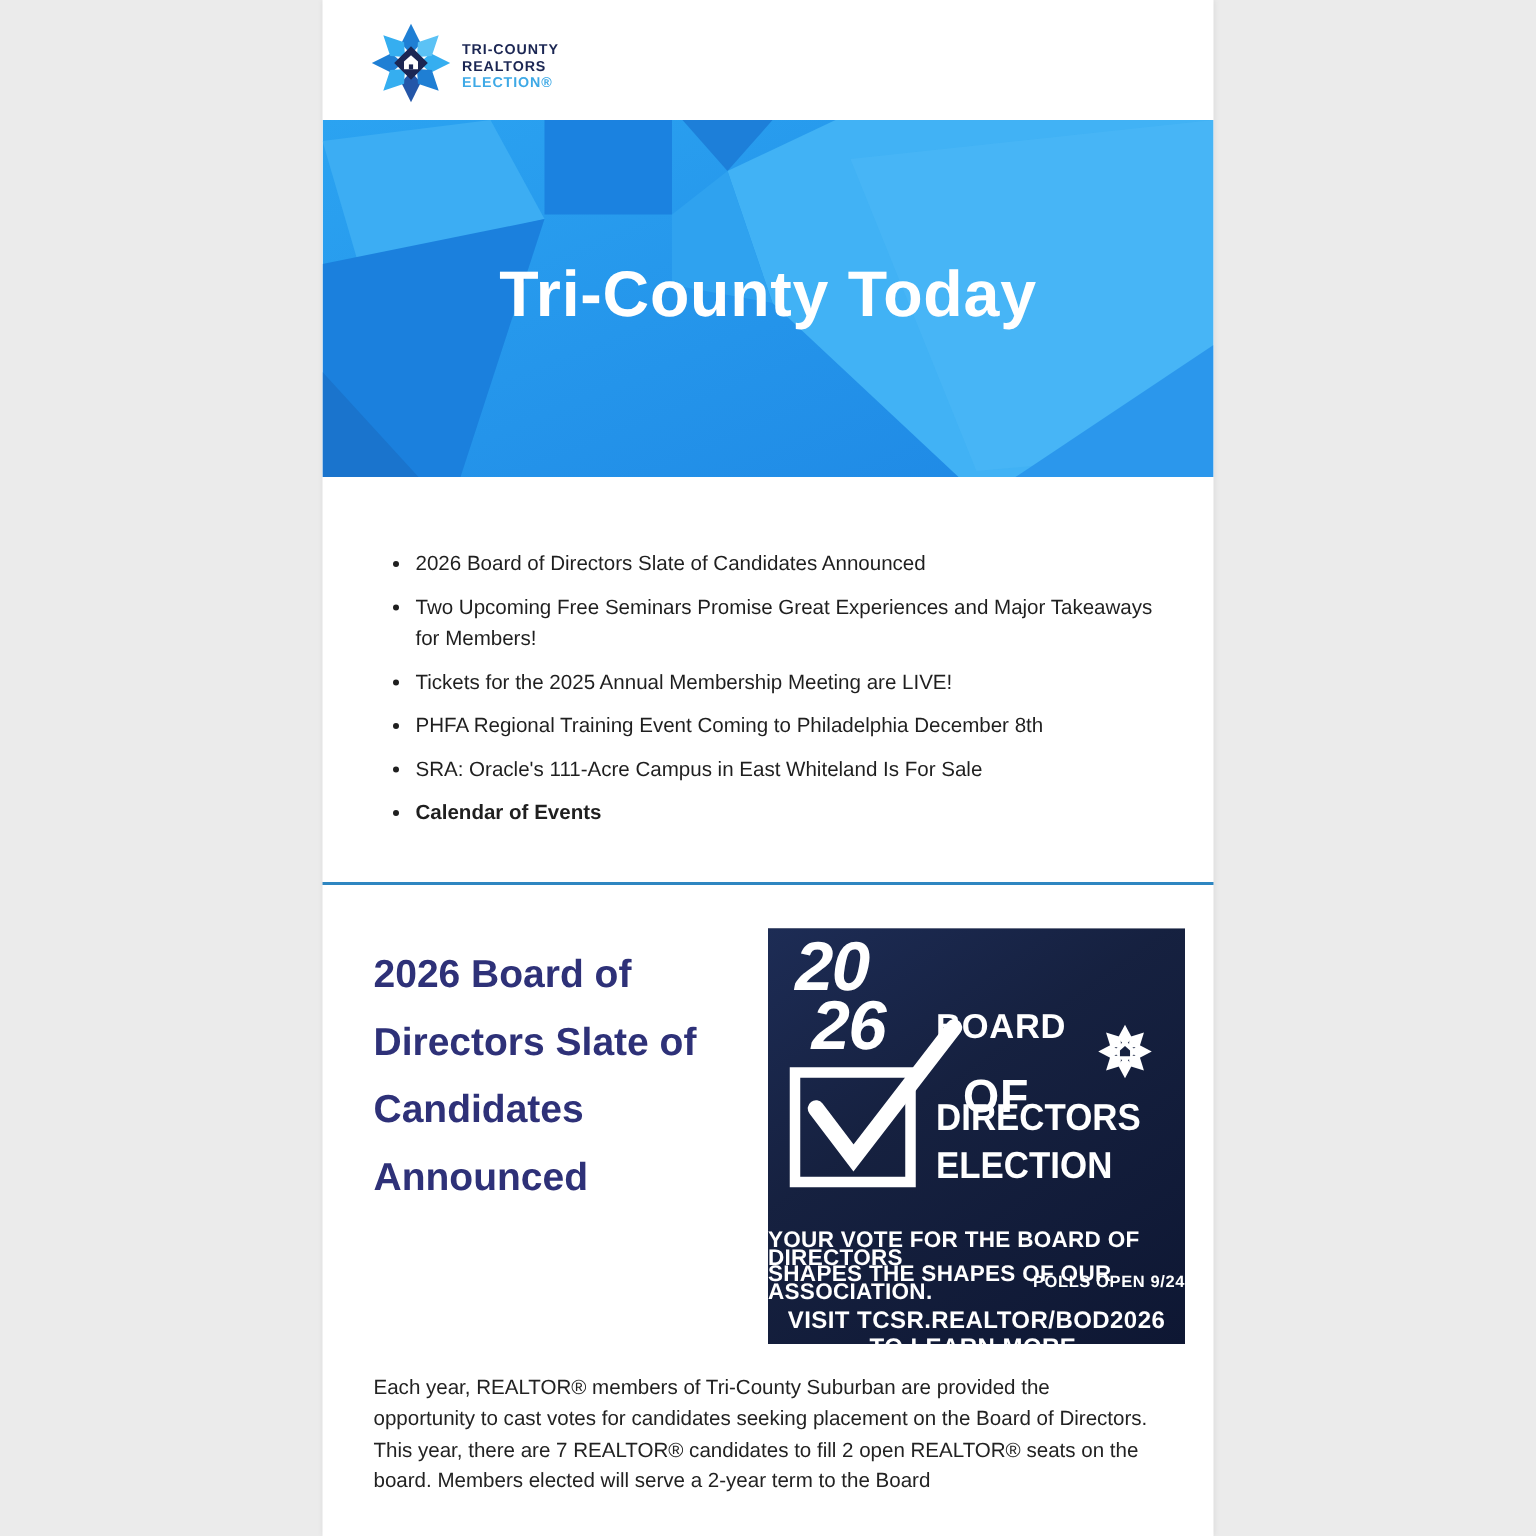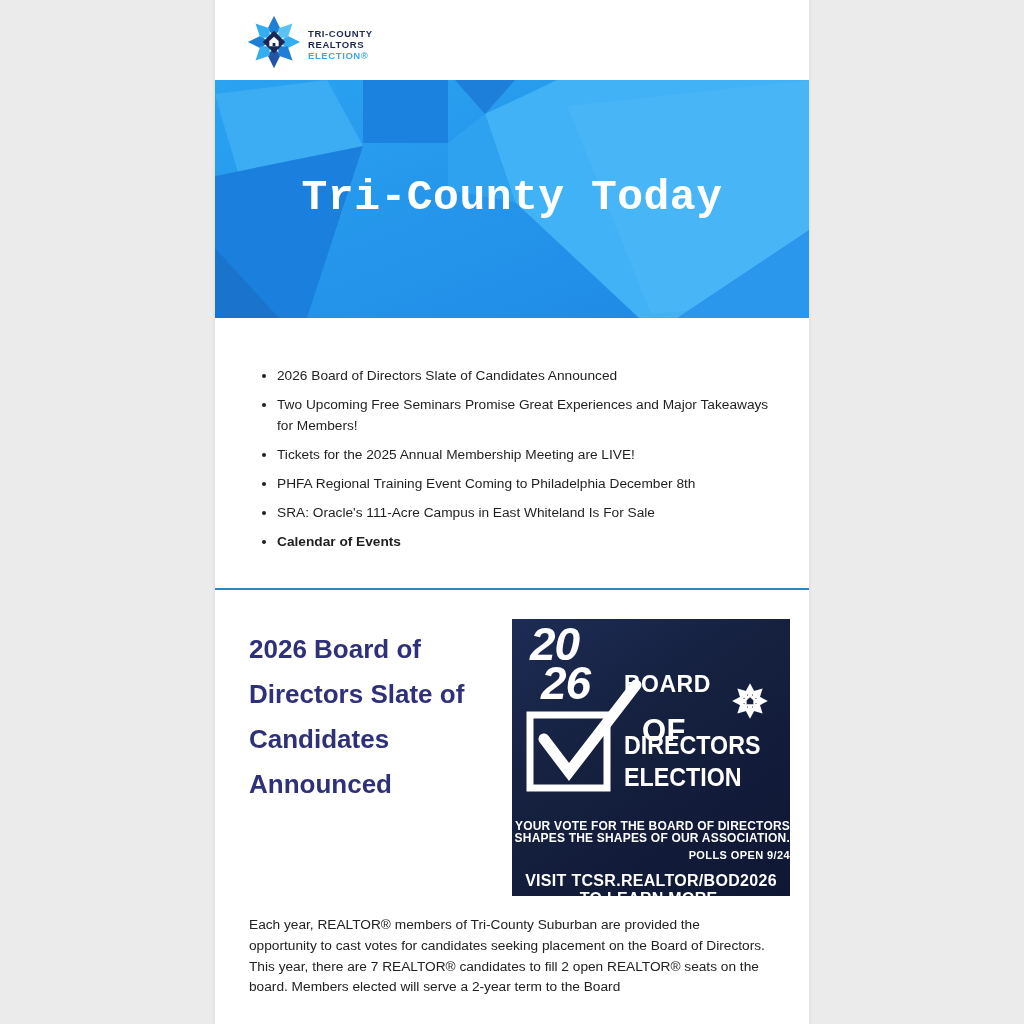--- a/index.html
+++ b/index.html
@@ -29,21 +29,20 @@
     margin:16px 0 2px 0; font-size:16px; font-weight:bold; color:#1e2a5a;
   }
 
   
   .banner { position:relative; width:594px; height:238px; overflow:hidden; }
   .banner svg { position:absolute; inset:0; display:block; }
   .banner-title {
     position:absolute; left:0; right:0; top:50%; transform:translateY(-54%);
     text-align:center; color:#ffffff; font-size:43px; font-weight:bold;
     letter-spacing:0.5px;
-    font-family:Liberation Mono, monospace;
   }
 
   
   .issue { padding:30px 40px 0 30px; }
   .issue-heading { font-size:21px; font-weight:bold; color:#242a5e; }
   .issue-list { margin:17px 0 0 0; padding-left:32px; list-style:disc; }
   .issue-list li {
     font-size:13.7px; line-height:21px; margin-bottom:8px; color:#1f1f1f;
   }
   .issue-list li.bold { font-weight:bold; }
@@ -69,22 +68,22 @@
   .g-year {
     position:absolute; top:6px; left:18px; font-weight:bold; font-style:italic;
     font-size:46px; line-height:39px; letter-spacing:-1px;
   }
   .g-year .y2 { margin-left:11px; }
   .g-board     { position:absolute; left:112px; top:52px;  font-size:23px; font-weight:bold; letter-spacing:0.5px; }
   .g-of        { position:absolute; left:130px; top:94px;  font-size:31px; font-weight:bold; letter-spacing:0.5px; }
   .g-directors { position:absolute; left:112px; top:112px; font-size:25px; font-weight:bold; transform:scaleX(0.93); transform-origin:left; }
   .g-election  { position:absolute; left:112px; top:144px; font-size:25px; font-weight:bold; transform:scaleX(0.93); transform-origin:left; }
   .g-tagline {
-    position:absolute; left:0; right:0; top:202px; text-align:right;
-    font-size:12px; font-weight:bold; line-height:11.5px; letter-spacing:0.2px;
+    position:absolute; left:0; right:0; top:202px; text-align:left;
+    font-size:15px; font-weight:bold; line-height:11.5px; letter-spacing:0.2px;
   }
   .g-polls {
     position:absolute; left:0; right:0; top:230px; text-align:right;
     font-size:11px; font-weight:bold; letter-spacing:0.4px;
   }
   .g-visit {
     position:absolute; left:0; right:0; top:253px; text-align:center;
     font-size:16px; font-weight:bold; letter-spacing:0.3px;
   }
 

